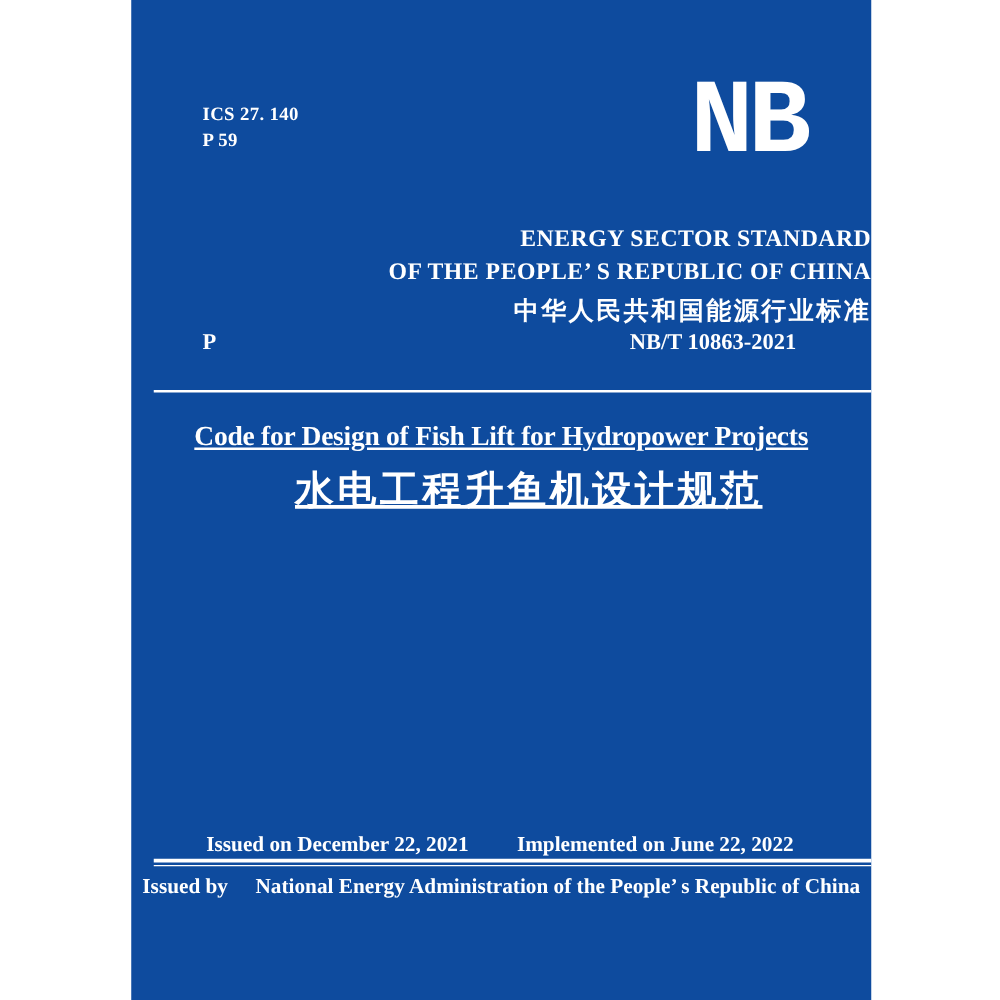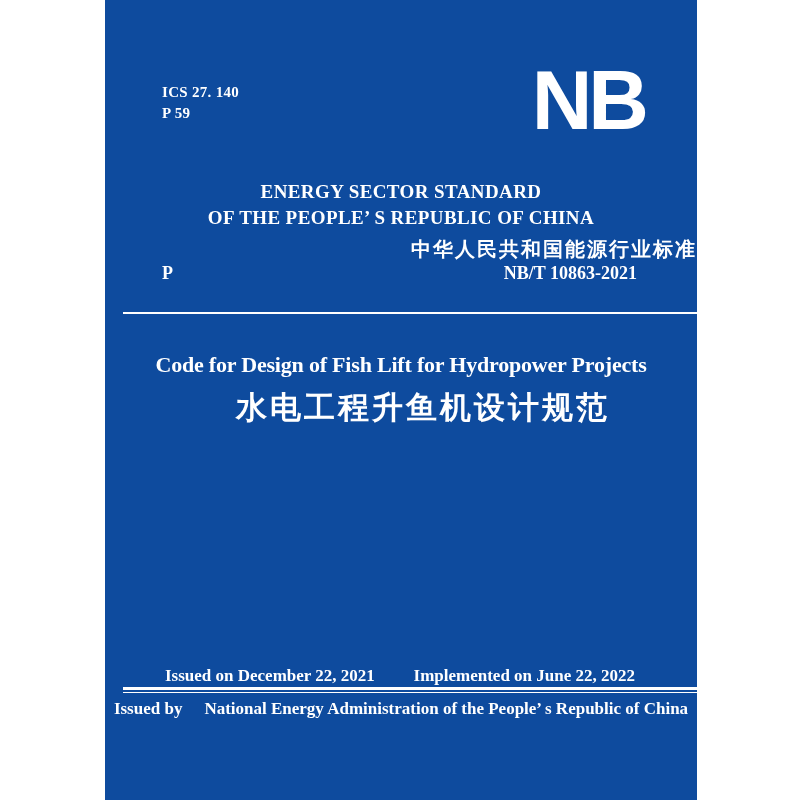--- a/index.html
+++ b/index.html
@@ -24,52 +24,53 @@
   }
   
   .ics-block{
     position:absolute;left:57px;top:82px;
     font-weight:bold;font-size:15px;line-height:21px;
     letter-spacing:0.3px;
   }
   
   .nb-logo{
     position:absolute;right:52px;top:58px;
-    font-family:Liberation Sans, sans-serif;
+    font-family:Liberation Mono, monospace;
     font-weight:bold;font-size:84px;line-height:84px;
     letter-spacing:-4px;
   }
   
   .std-header{
     position:absolute;left:0;top:179px;width:100%;
     text-align:center;
   }
   .std-header .en-line{
     font-weight:bold;font-size:19px;line-height:26px;
     letter-spacing:0.4px;
+    text-align:right;
   }
   .std-header .zh-line{
     font-family:"Liberation Sans","DejaVu Sans",sans-serif;
     font-weight:bold;font-size:20px;line-height:30px;
     letter-spacing:2px;margin-top:3px;text-align:right;
   }
   
   .designation-row{
     position:absolute;left:57px;right:60px;top:263px;
     display:flex;justify-content:space-between;align-items:baseline;
     font-weight:bold;font-size:18px;
   }
   
   .rule-top{
     position:absolute;left:18px;right:0;top:312px;height:2px;
     background:var(--text-white);
   }
   
   .title-block{
-    position:absolute;left:0;top:350px;width:100%;text-align:center;
+    position:absolute;left:0;top:334px;width:100%;text-align:center;text-decoration:underline;
   }
   .title-en{
     font-weight:bold;font-size:22px;line-height:30px;letter-spacing:-0.2px;
   }
   .title-zh{
     font-family:"Liberation Sans","DejaVu Sans",sans-serif;
     font-weight:bold;font-size:31px;line-height:40px;letter-spacing:3px;
     margin-top:8px;
     margin-left:44px;
   }

